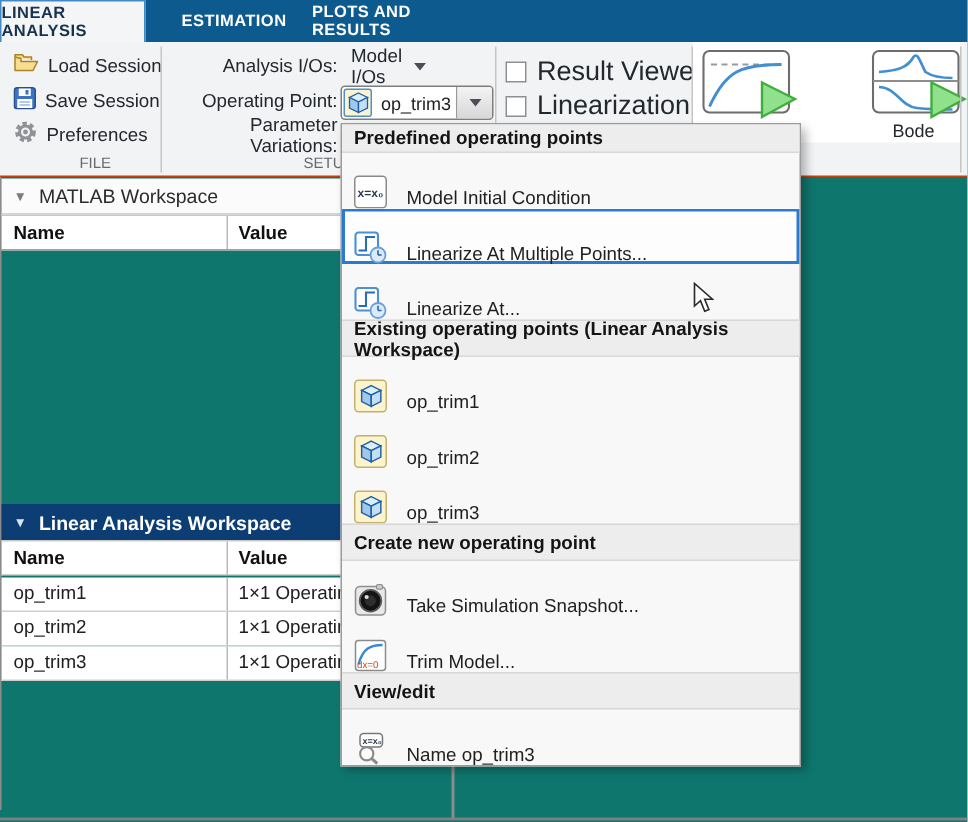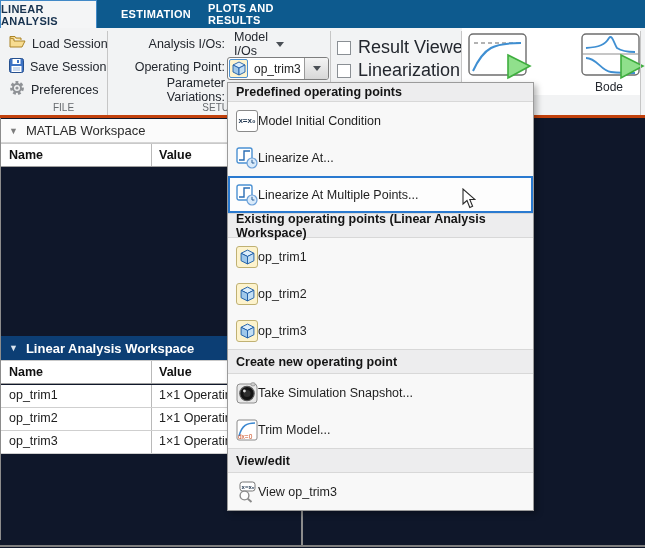--- a/index.html
+++ b/index.html
@@ -1,29 +1,29 @@
 <!DOCTYPE html>
 <html><head>
 <meta charset="utf-8">
 <style>
   * { margin:0; padding:0; box-sizing:border-box; }
   html,body { width:645px; height:548px; background:#ffffff; font-family:"Liberation Sans", sans-serif; overflow:hidden; }
-  .stage { position:relative; width:645px; height:548px; background:#0f172a; }
+  .stage { position:relative; width:645px; height:548px; background:#0f766e; }
 
   
   .tabbar { position:absolute; left:0; top:0; width:645px; height:28px; background:#0d5a8e; }
   .tab { position:absolute; top:0; height:28px; display:flex; align-items:center; justify-content:center;
          font-size:11px; font-weight:bold; color:#ffffff; letter-spacing:.3px; cursor:default; }
   .tab.active { background:#f4f5f6; color:#17324f; border:1px solid #4189c7; border-bottom:none; }
   .tab-linear { left:0; width:97px; }
   .tab-estimation { left:112px; width:88px; }
   .tab-plots { left:208px; width:118px; }
 
   
-  .toolbar { position:absolute; left:0; top:28px; width:645px; height:90px; background:#f2f3f4; border-bottom:3px solid #c2410c; }
+  .toolbar { position:absolute; left:0; top:28px; width:645px; height:90px; background:#f2f3f4; border-bottom:1px solid #c2410c; }
   .tsep { position:absolute; top:3px; height:84px; width:1px; background:#c6c6c6; }
   .section-label { position:absolute; bottom:2px; font-size:10px; color:#666a6e; text-align:center; }
   .tbbtn { position:absolute; left:5px; height:21px; display:flex; align-items:center; gap:6px; font-size:12.5px; color:#23272e; padding:0 4px; }
   .tbbtn svg { flex:0 0 auto; }
   .fieldrow { position:absolute; height:22px; display:flex; align-items:center; }
   .fieldlabel { position:absolute; width:118px; left:107px; text-align:right; font-size:12.5px; color:#23272e; }
   .flat-dd { position:absolute; left:234px; display:flex; align-items:center; gap:8px; font-size:12.5px; color:#23272e; }
   .arrow-down { width:0; height:0; border-left:4px solid transparent; border-right:4px solid transparent; border-top:5px solid #4a4f55; }
   .combo { position:absolute; left:227px; top:29px; width:102px; height:23px; background:#fff; border:1px solid #7e7e7e; border-radius:3px; display:flex; align-items:center; }
   .combo-icon { width:19px; height:19px; margin-left:1px; border:1px solid #4d90d0; border-radius:2px; background:#fdf4cf; display:flex; align-items:center; justify-content:center; }
@@ -53,21 +53,21 @@
   .col-div { position:absolute; left:150px; top:0; width:1px; height:100%; background:#b9b9b9; }
   .mw-thead { top:143px; }
   .law-thead { top:360px; }
   .trow { position:absolute; left:1px; width:300px; height:23px; background:#fff; border-bottom:1px solid #cfcfcf; font-size:12.5px; color:#202020; }
   .trow .name, .trow .value { top:3px; white-space:nowrap; }
 
   
   .menu { position:absolute; left:227px; top:82px; width:307px; background:#f8f8f8; border:1px solid #9b9b9b; box-shadow:3px 3px 6px rgba(0,0,0,.28); z-index:20; display:flex; flex-direction:column; }
   .menu-section-header { height:25px; background:#ededee; border-top:1px solid #d8d8d8; border-bottom:1px solid #d8d8d8; display:flex; align-items:center; padding-left:8px; font-size:12.5px; font-weight:bold; color:#141414; }
   .menu-section-header.first { height:19px; border-top:none; }
-  .menu-item { height:37px; display:flex; align-items:center; padding-left:8px; font-size:12.5px; color:#1f1f1f; background:transparent; }
+  .menu-item { height:37px; display:flex; align-items:flex-end; padding-left:8px; gap:13px; font-size:12.5px; color:#1f1f1f; background:transparent; }
   .menu-item.highlighted { background:#fdfdfd; box-shadow:inset 0 0 0 2px #2a7ad0; }
   .mi-icon { width:22px; height:22px; flex:0 0 auto; display:flex; align-items:center; justify-content:center; }
   .icon-box { width:22px; height:22px; border:1px solid #8a8a8a; border-radius:3px; background:#fff; display:flex; align-items:center; justify-content:center; font-size:8px; font-weight:bold; color:#253a52; }
   .cube-box { width:22px; height:22px; border:1px solid #c0b173; border-radius:3px; background:#fdf3cd; display:flex; align-items:center; justify-content:center; }
 
   .cursor { position:absolute; left:462px; top:188px; z-index:30; }
 </style>
 </head>
 <body>
 
@@ -218,43 +218,43 @@
 
   <div class="menu">
     <div class="menu-section-header first">Predefined operating points</div>
 
     <div class="menu-item">
       <span class="mi-icon">
           <span class="icon-box">x=x₀</span>
         </span>
       <span>Model Initial Condition</span>
     </div>
-    <div class="menu-item">
+    <div class="menu-item highlighted">
       <span class="mi-icon">
         <svg width="22" height="22" viewBox="0 0 22 22">
             <rect x="1" y="1" width="15" height="15" rx="2" fill="#fff" stroke="#4a90d2" stroke-width="1.4"></rect>
             <polyline points="3,13 8,13 8,4 14,4" fill="none" stroke="#2a6db5" stroke-width="1.4"></polyline>
             <circle cx="16" cy="16" r="5" fill="#d9eafa" stroke="#6a9fd8" stroke-width="1.2"></circle>
             <line x1="16" y1="16" x2="16" y2="12.8" stroke="#35689f" stroke-width="1.1"></line>
             <line x1="16" y1="16" x2="18.4" y2="16" stroke="#35689f" stroke-width="1.1"></line>
           </svg>
       </span>
-      <span>Linearize At...</span>
-    </div>
-    <div class="menu-item highlighted">
+      <span>Linearize At Multiple Points...</span>
+    </div>
+    <div class="menu-item">
       <span class="mi-icon">
         <svg width="22" height="22" viewBox="0 0 22 22">
             <rect x="1" y="1" width="15" height="15" rx="2" fill="#fff" stroke="#4a90d2" stroke-width="1.4"></rect>
             <polyline points="3,13 8,13 8,4 14,4" fill="none" stroke="#2a6db5" stroke-width="1.4"></polyline>
             <circle cx="16" cy="16" r="5" fill="#d9eafa" stroke="#6a9fd8" stroke-width="1.2"></circle>
             <line x1="16" y1="16" x2="16" y2="12.8" stroke="#35689f" stroke-width="1.1"></line>
             <line x1="16" y1="16" x2="18.4" y2="16" stroke="#35689f" stroke-width="1.1"></line>
           </svg>
       </span>
-      <span>Linearize At Multiple Points...</span>
+      <span>Linearize At...</span>
     </div>
 
     <div class="menu-section-header">Existing operating points (Linear Analysis Workspace)</div>
 
     <div class="menu-item">
       <span class="mi-icon">
           <span class="cube-box">
             <svg width="15" height="16" viewBox="0 0 14 15">
               <polygon points="7,1 13,4 7,7 1,4" fill="#ddeefb" stroke="#1f5fa8" stroke-width="0.9"></polygon>
               <polygon points="1,4 7,7 7,14 1,11" fill="#9fc8ea" stroke="#1f5fa8" stroke-width="0.9"></polygon>
@@ -318,21 +318,21 @@
 
     <div class="menu-item">
       <span class="mi-icon">
         <svg width="22" height="22" viewBox="0 0 22 22">
             <rect x="4" y="1" width="15" height="9" rx="2.5" fill="#fff" stroke="#777"></rect>
             <text x="5.6" y="8" font-size="6" font-weight="bold" fill="#253a52" font-family="Liberation Sans, sans-serif">x=x₀</text>
             <circle cx="8.5" cy="14.5" r="4.4" fill="rgba(255,255,255,0.85)" stroke="#8a8a8a" stroke-width="1.4"></circle>
             <line x1="11.8" y1="17.8" x2="15.5" y2="21" stroke="#8a8a8a" stroke-width="2"></line>
           </svg>
       </span>
-      <span>View op_trim3</span>
+      <span>Name op_trim3</span>
     </div>
   </div>
 
   <svg class="cursor" width="14" height="21" viewBox="0 0 14 21">
     <polygon points="1,1 1,16 5,12.5 7.8,19.5 10.6,18.3 7.8,11.5 13,11.5" fill="#ffffff" stroke="#2b2b2b" stroke-width="1.1"></polygon>
   </svg>
 
 </div>
 
 </body></html>

